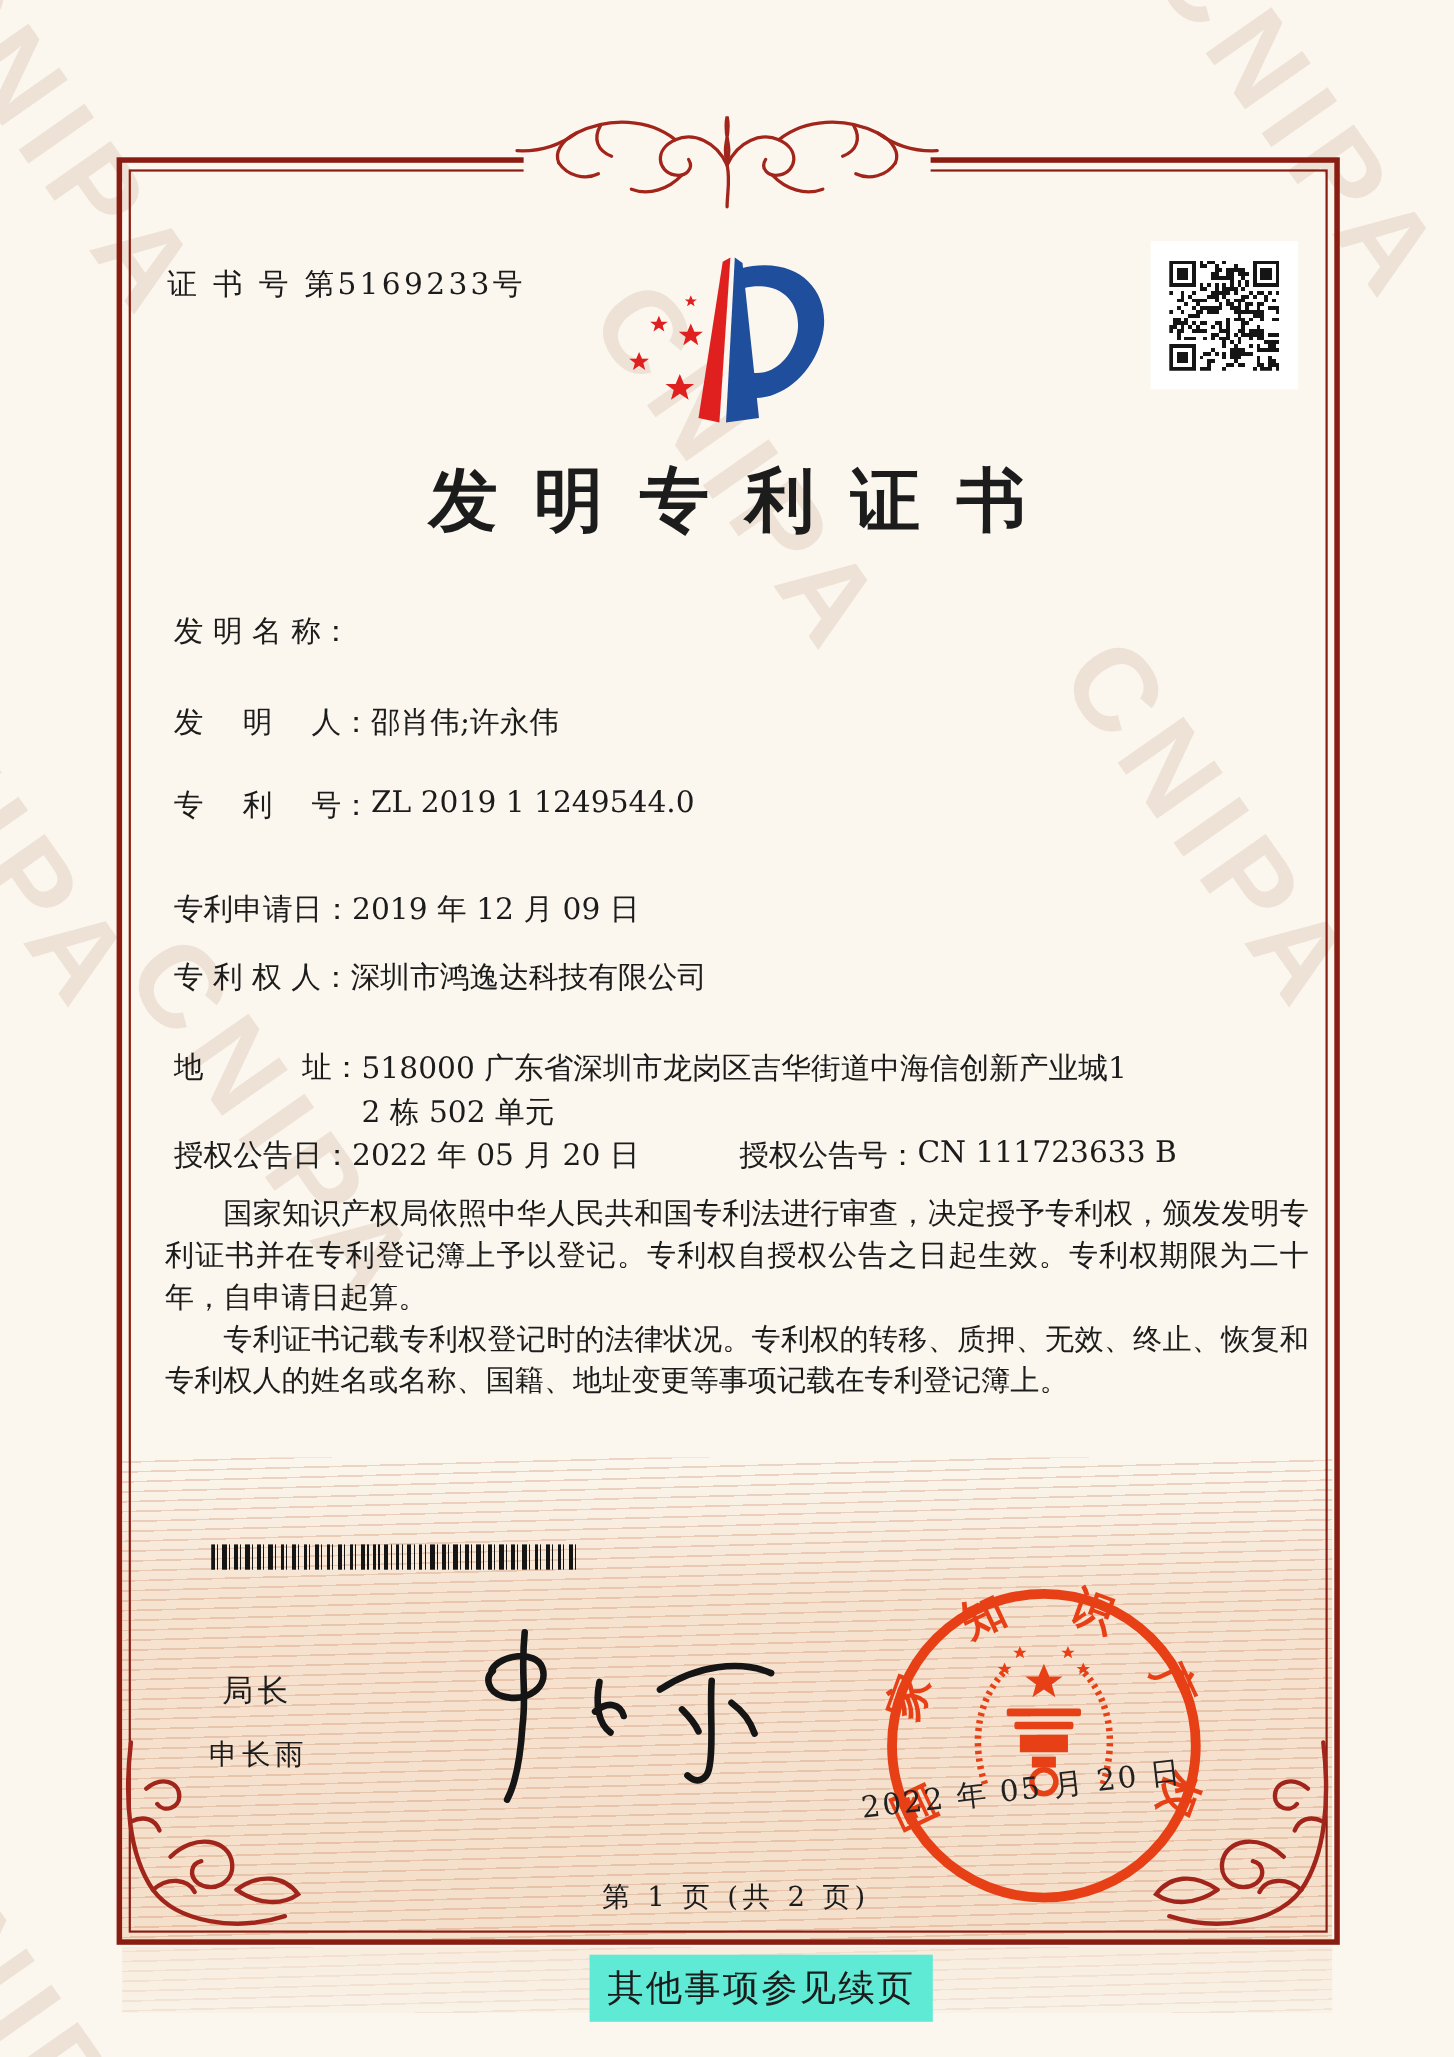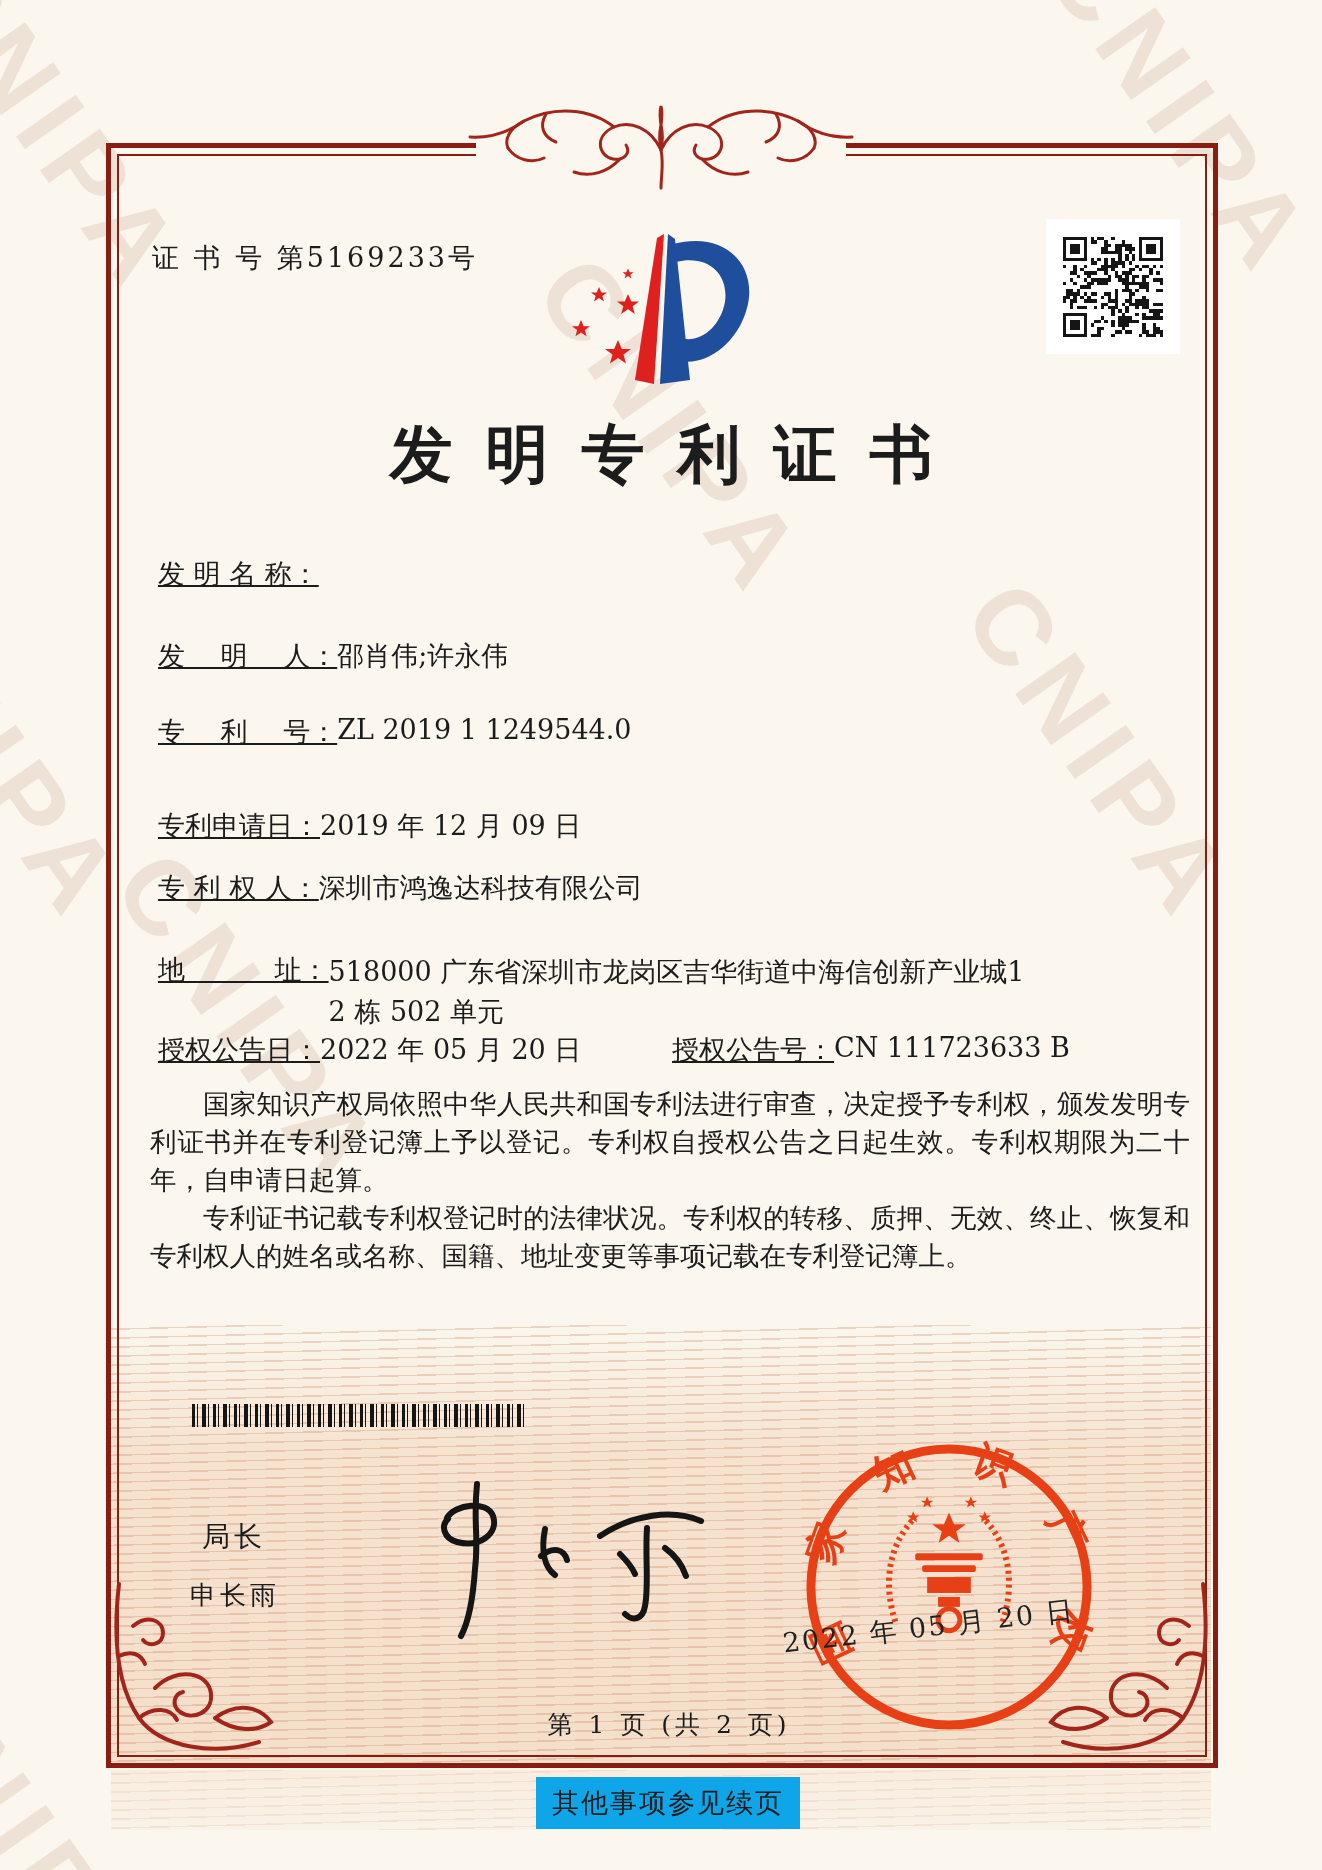--- a/index.html
+++ b/index.html
@@ -42,21 +42,21 @@
   .cert-no{position:absolute; z-index:3; left:152px; top:240px; font-size:27px; letter-spacing:3px;}
   .logo{position:absolute; z-index:3; left:540px; top:194px;}
   .qr-box{position:absolute; z-index:3; left:1046px; top:219px; width:134px; height:135px; background:#fff;}
   .qr-box svg{position:absolute; left:17px; top:18px;}
   .title{
     position:absolute; z-index:3; left:50%; top:412px; transform:translateX(-50%);
     font-size:63px; font-weight:bold; letter-spacing:33px; text-indent:33px; white-space:nowrap;
   }
   
   .row{position:absolute; z-index:3; left:158px; display:flex; font-size:27px;}
-  .row .lbl{flex:0 0 auto; white-space:pre;text-decoration:underline;}
+  .row .lbl{flex:0 0 auto; white-space:pre;}
   .row .val{white-space:pre-line; max-width:745px;}
   .row.grant2{left:672px;}
   
   .paras{position:absolute; z-index:3; left:150px; top:1085px; width:1040px;
     font-size:26.5px; line-height:38px; text-align:justify;}
   .paras p{margin:0; text-indent:2em;}
   
   .barcode{position:absolute; z-index:3; left:192px; top:1404px; width:333px; height:23px;
     background:repeating-linear-gradient(90deg,
       #151515 0 3px, transparent 3px 5px,
@@ -64,22 +64,22 @@
       #151515 10px 14px, transparent 14px 16px,
       #151515 16px 17px, transparent 17px 21px);}
   .officer-title{position:absolute; z-index:3; left:202px; top:1518px; font-size:28px; letter-spacing:4px;}
   .officer-name{position:absolute; z-index:3; left:190px; top:1578px; font-size:26px; letter-spacing:4px;text-align:center;}
   .signature{position:absolute; z-index:3; left:395px; top:1474px;}
   .seal{position:absolute; z-index:4; left:800px; top:1438px; width:298px; height:298px; opacity:.95;}
   .seal-date{position:absolute; z-index:5; left:782px; top:1608px; width:310px;
     font-size:27px; letter-spacing:2px; color:#222; transform:rotate(-6.5deg); white-space:nowrap;}
   .page-info{position:absolute; z-index:3; left:637px; top:1708px; transform:translateX(-50%);
     font-size:25px; letter-spacing:4px; white-space:nowrap;margin-left:32px;}
-  .note-chip{position:absolute; z-index:3; left:536px; top:1777px; background:#0ea5e9;
-    padding:8px 16px; font-size:27px; letter-spacing:2px; white-space:nowrap;}
+  .note-chip{position:absolute; z-index:3; left:536px; top:1777px; background:#5eead4;
+    padding:8px 16px; font-size:33px; letter-spacing:2px; white-space:nowrap;}
   svg{display:block;}
 </style>
 </head>
 <body>
 
 <div class="page">
 
   <div class="wave-band"></div>
   <div class="wave-band below"></div>
 

